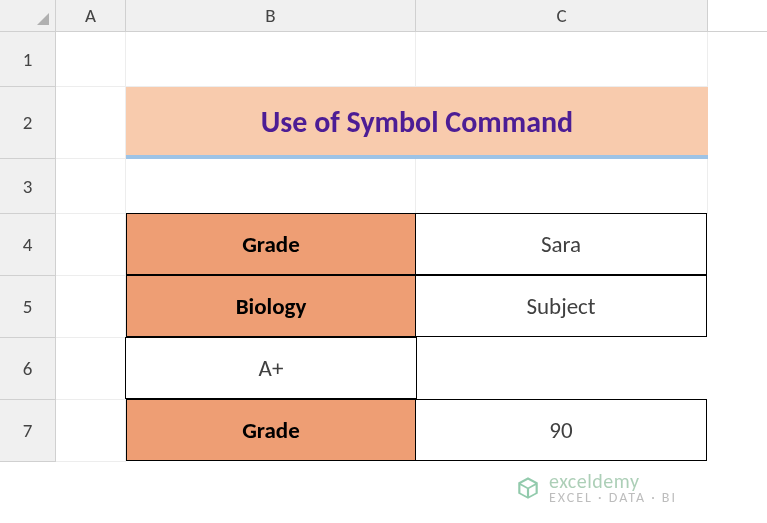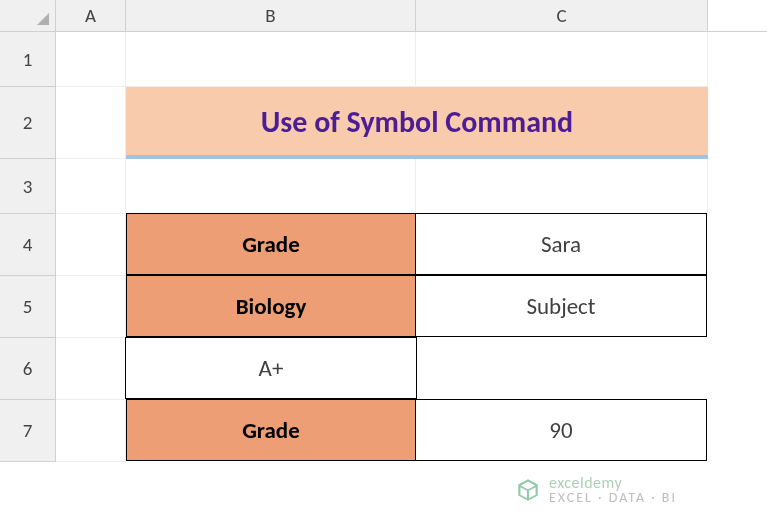--- a/index.html
+++ b/index.html
@@ -116,21 +116,21 @@
     display: flex;
     align-items: center;
     gap: 8px;
     opacity: 0.55;
   }
   .wm-icon {
     width: 26px; height: 26px;
     color: #3aa06a;
   }
   .wm-text { display:flex; flex-direction:column; line-height:1; }
-  .wm-main { font-size: 16px; color:#6aa87d; letter-spacing:0.5px; }
+  .wm-main { font-size: 20px; color:#6aa87d; letter-spacing:0.5px; }
   .wm-sub { font-size: 14px; color:#888; letter-spacing:2px; }
 </style>
 </head>
 <body>
 
 <div class="sheet">
   <div class="col-headers">
     <div class="corner"></div>
     <div class="col-h col-A">A</div>
     <div class="col-h col-B">B</div>

